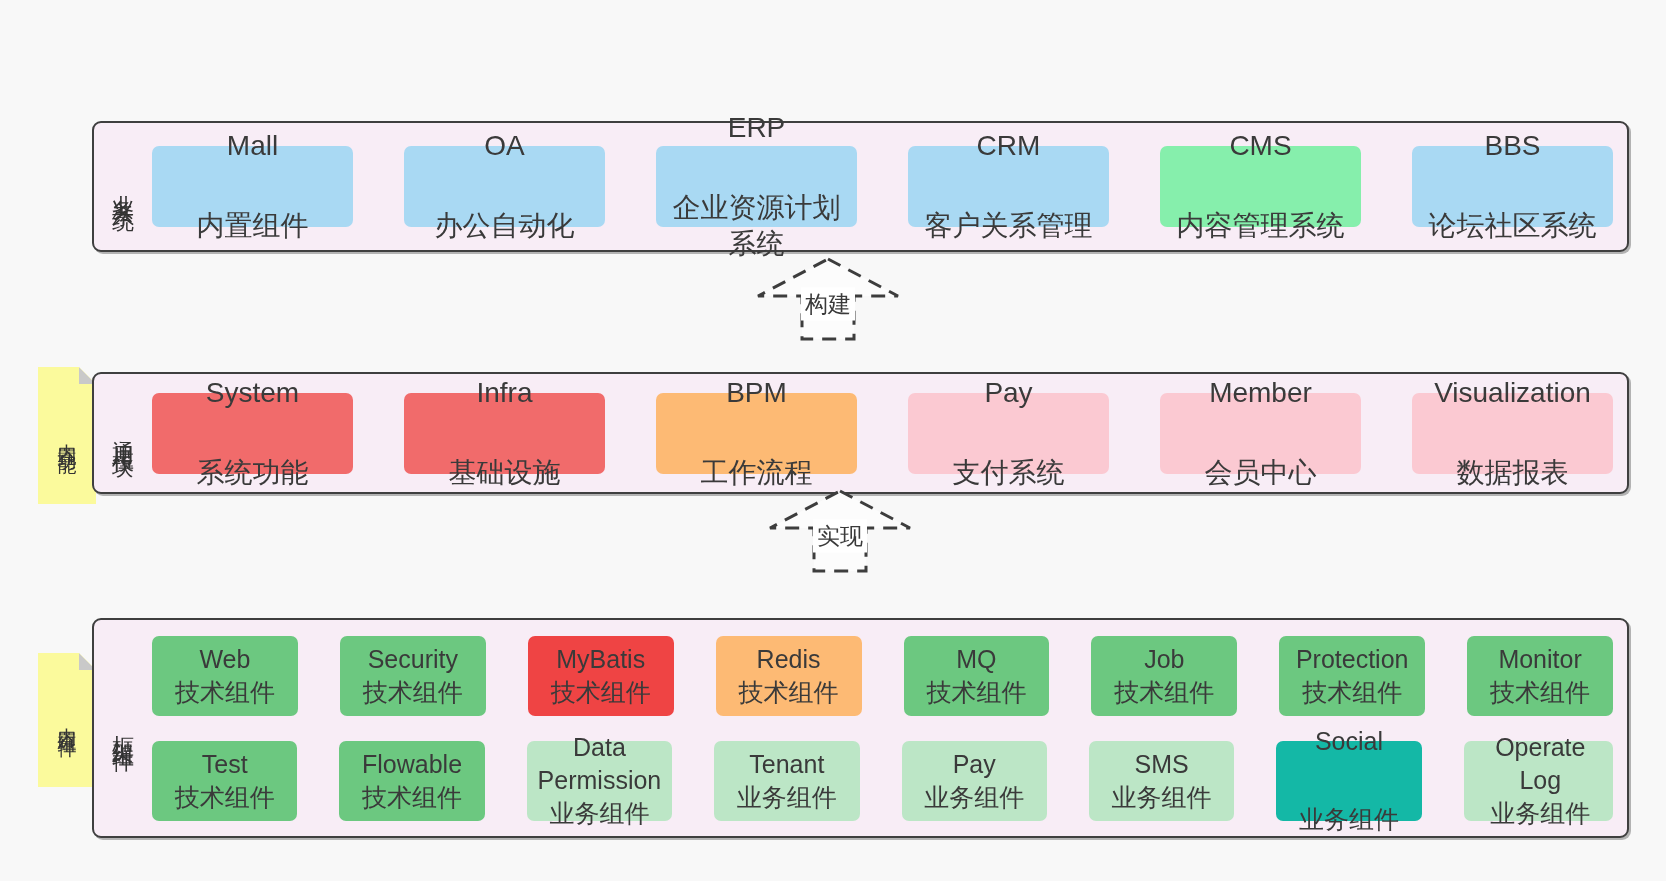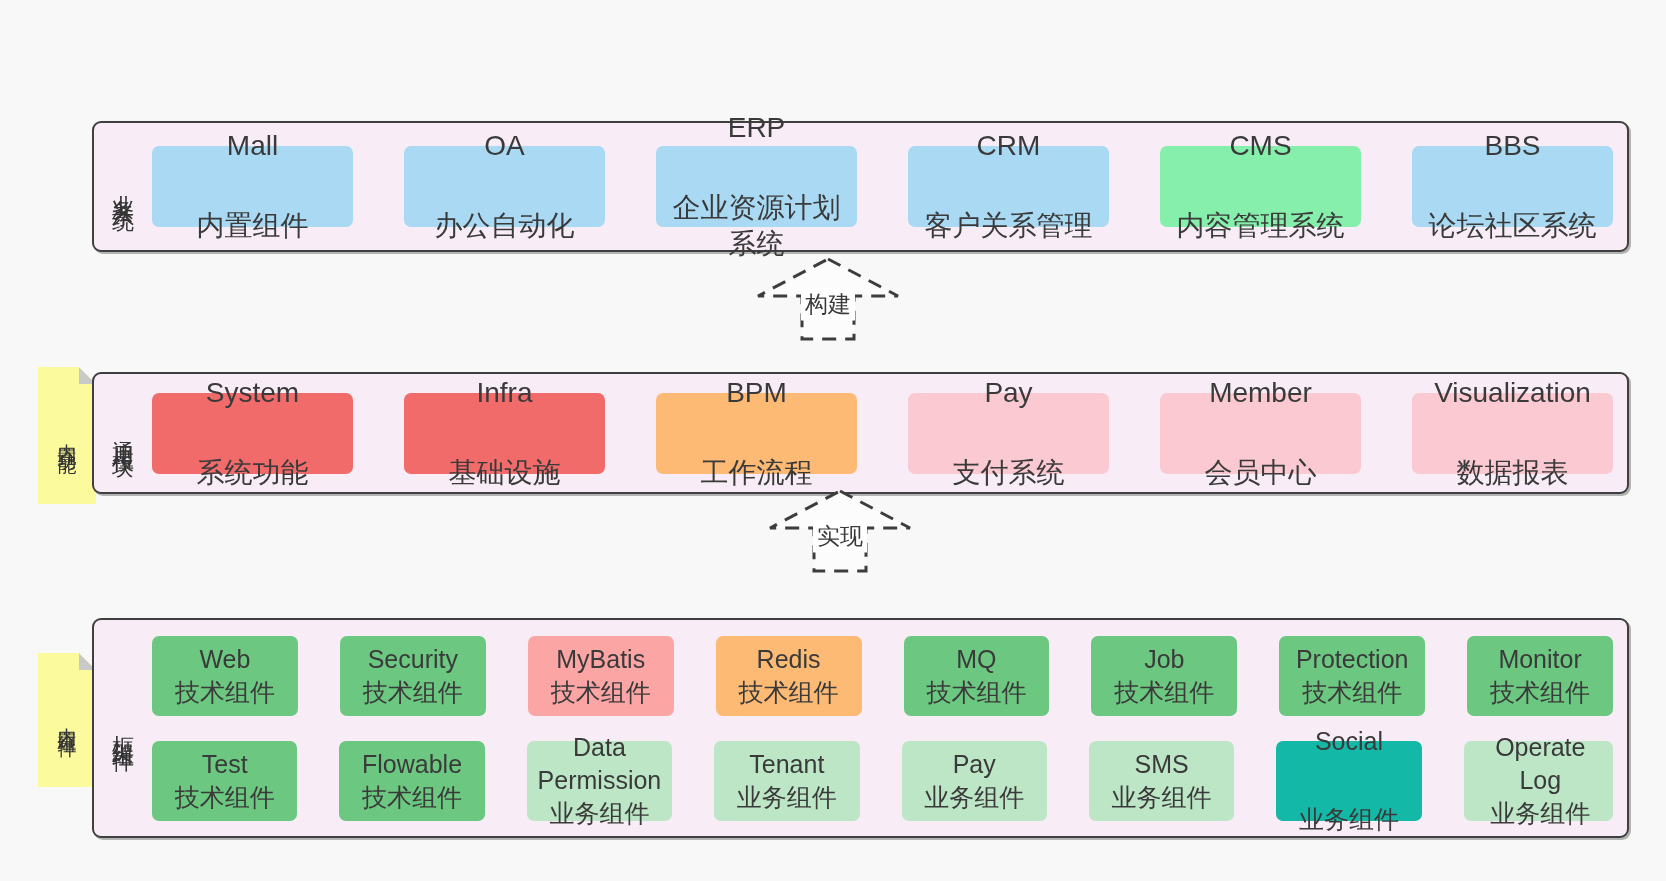--- a/index.html
+++ b/index.html
@@ -166,21 +166,21 @@
     <div class="rows">
         <div class="box-row">
           <div class="box" style="background: rgb(108, 200, 128);">
             <div class="box-title">Web</div>
             <div class="box-sub">技术组件</div>
           </div>
           <div class="box" style="background: rgb(108, 200, 128);">
             <div class="box-title">Security</div>
             <div class="box-sub">技术组件</div>
           </div>
-          <div class="box" style="background: #fca5a5;">
+          <div class="box" style="background: #ef4444;">
             <div class="box-title">MyBatis</div>
             <div class="box-sub">技术组件</div>
           </div>
           <div class="box" style="background: #fdba74;">
             <div class="box-title">Redis</div>
             <div class="box-sub">技术组件</div>
           </div>
           <div class="box" style="background: rgb(108, 200, 128);">
             <div class="box-title">MQ</div>
             <div class="box-sub">技术组件</div>

